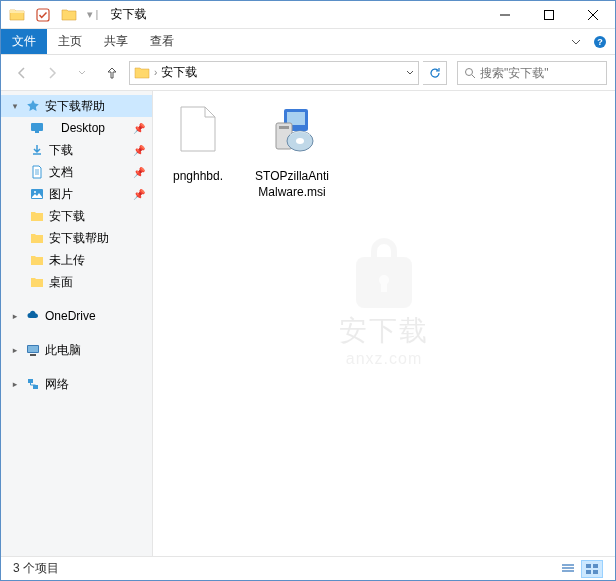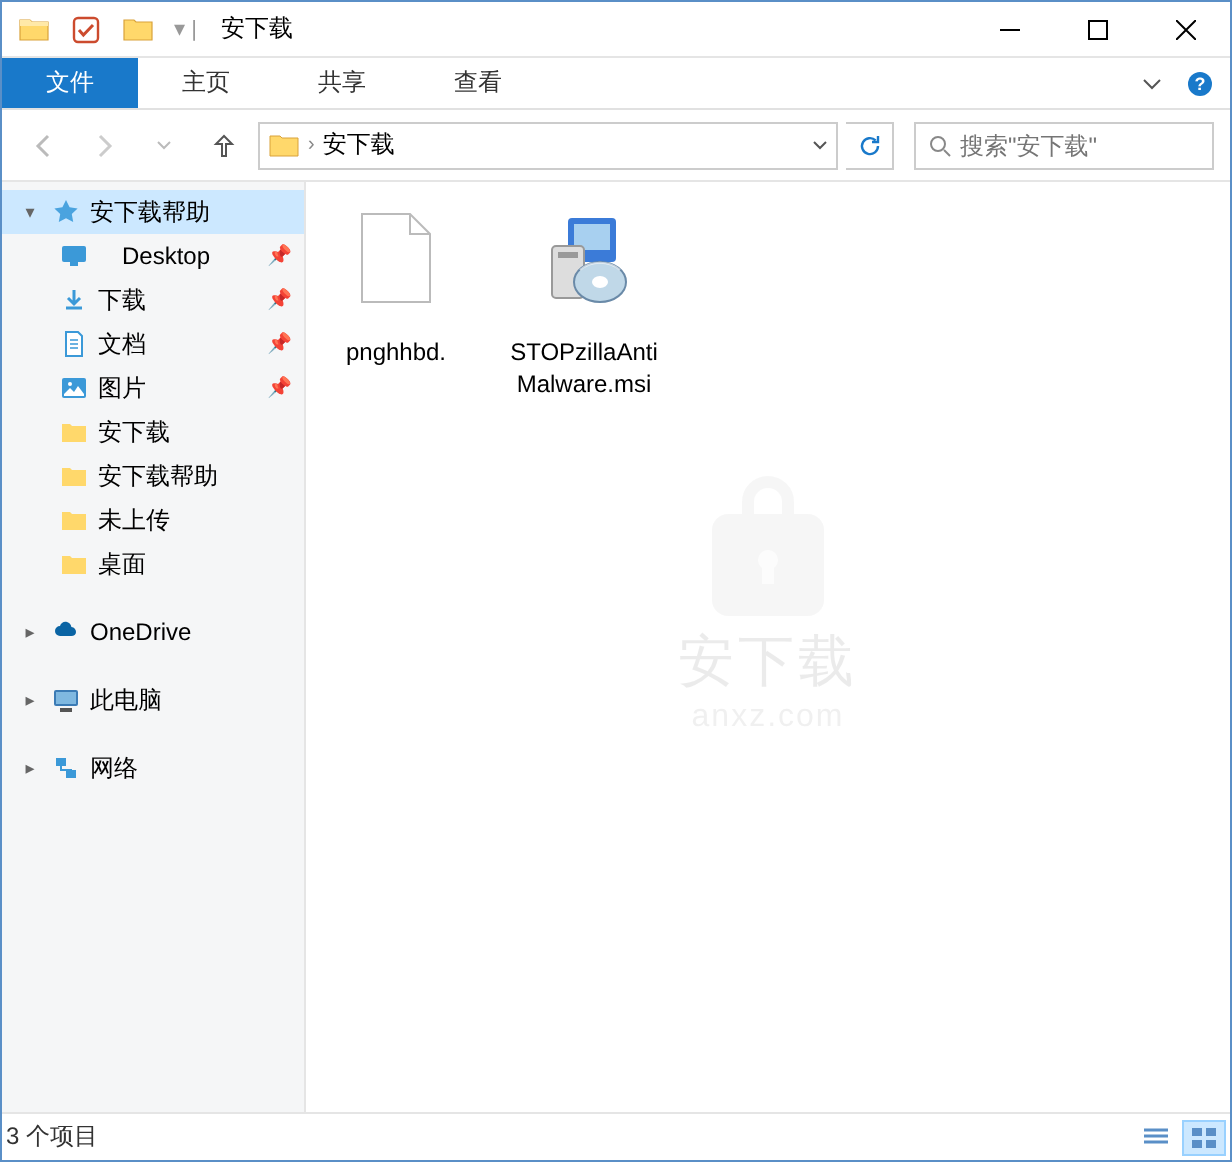--- a/index.html
+++ b/index.html
@@ -10,21 +10,21 @@
 .titlebar { height: 28px; display: flex; align-items: center; background: #fff; border-bottom: 1px solid #e5e5e5; }
 .titlebar-left { display: flex; align-items: center; gap: 6px; padding-left: 6px; }
 .qat-btn { width: 20px; height: 20px; display: flex; align-items: center; justify-content: center; }
 .title-text { font-size: 12px; color: #000; margin-left: 4px; }
 .titlebar-sep { color: #999; font-size: 11px; margin: 0 2px; }
 .titlebar-right { margin-left: auto; display: flex; }
 .win-btn { width: 44px; height: 28px; display: flex; align-items: center; justify-content: center; color: #000; }
 
 
 .ribbon { height: 26px; display: flex; align-items: stretch; border-bottom: 1px solid #e1e1e1; }
-.ribbon-tab { padding: 0 22px; font-size: 12px; display: flex; align-items: center; color: #333; cursor: pointer; }
+.ribbon-tab { padding: 0 11px; font-size: 12px; display: flex; align-items: center; color: #333; cursor: pointer; }
 .ribbon-tab.file { background: #1979ca; color: #fff; }
 .ribbon-expand { margin-left: auto; display: flex; align-items: center; padding-right: 8px; gap: 12px; }
 
 
 .addrbar { height: 36px; display: flex; align-items: center; padding: 0 8px; gap: 4px; border-bottom: 1px solid #e5e5e5; }
 .nav-btn { width: 26px; height: 26px; display: flex; align-items: center; justify-content: center; color: #888; border-radius: 2px; }
 .nav-btn.disabled { color: #ccc; }
 .addr-box { flex: 1; height: 24px; border: 1px solid #ccc; display: flex; align-items: center; padding: 0 4px; gap: 4px; }
 .addr-sep { color: #888; font-size: 10px; }
 .addr-text { font-size: 12px; color: #000; }
@@ -51,21 +51,21 @@
 .file-item { width: 82px; display: flex; flex-direction: column; align-items: center; text-align: center; font-size: 12px; gap: 16px; cursor: pointer; padding: 4px 2px; }
 .file-icon { width: 48px; height: 48px; display: flex; align-items: center; justify-content: center; }
 .file-label { word-break: break-all; line-height: 1.3; }
 
 .watermark { position: absolute; top: 45%; left: 50%; transform: translate(-50%, -50%); opacity: 0.12; pointer-events: none; text-align: center; }
 .watermark .wm-icon { display: flex; justify-content: center; }
 .watermark .wm-text { font-size: 28px; color: #666; letter-spacing: 2px; font-weight: 300; }
 .watermark .wm-sub { font-size: 16px; color: #888; letter-spacing: 1px; }
 
 
-.statusbar { height: 24px; border-top: 1px solid #e5e5e5; display: flex; align-items: center; padding: 0 2px; font-size: 12px; color: #333; }
+.statusbar { height: 24px; border-top: 1px solid #e5e5e5; display: flex; align-items: center; padding: 0 12px; font-size: 12px; color: #333; }
 .statusbar-right { margin-left: auto; display: flex; gap: 2px; }
 .view-btn { width: 22px; height: 18px; border: 1px solid transparent; display: flex; align-items: center; justify-content: center; }
 .view-btn.active { background: #cce8ff; border-color: #99d1ff; }
 
 svg { display: block; }
 </style>
 </head>
 <body>
 
 <div class="window">

